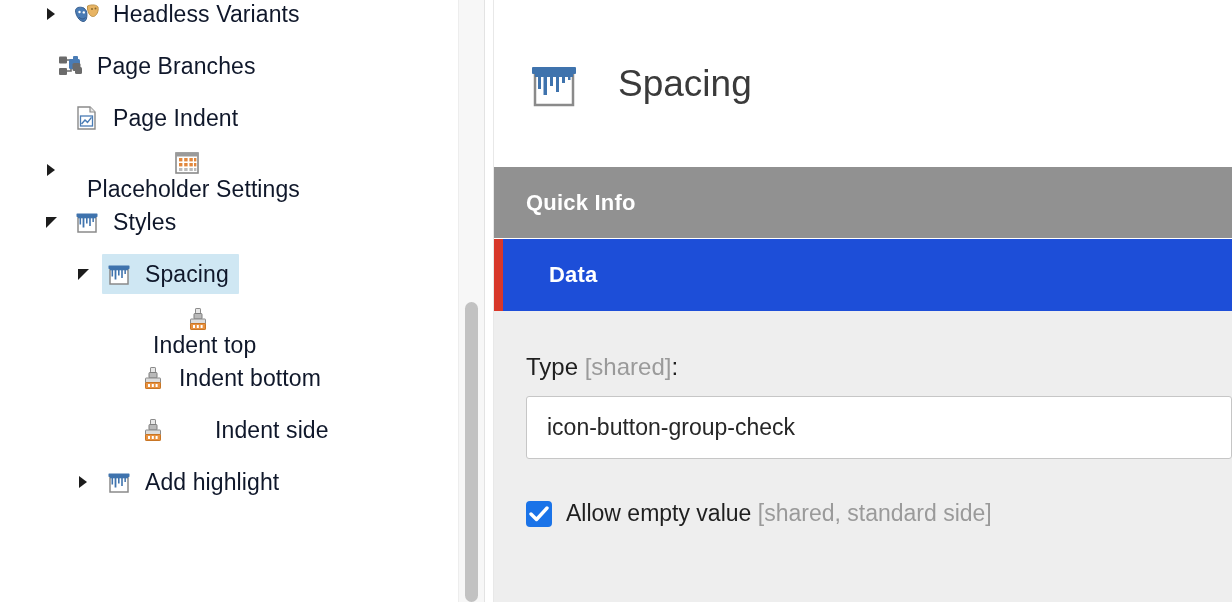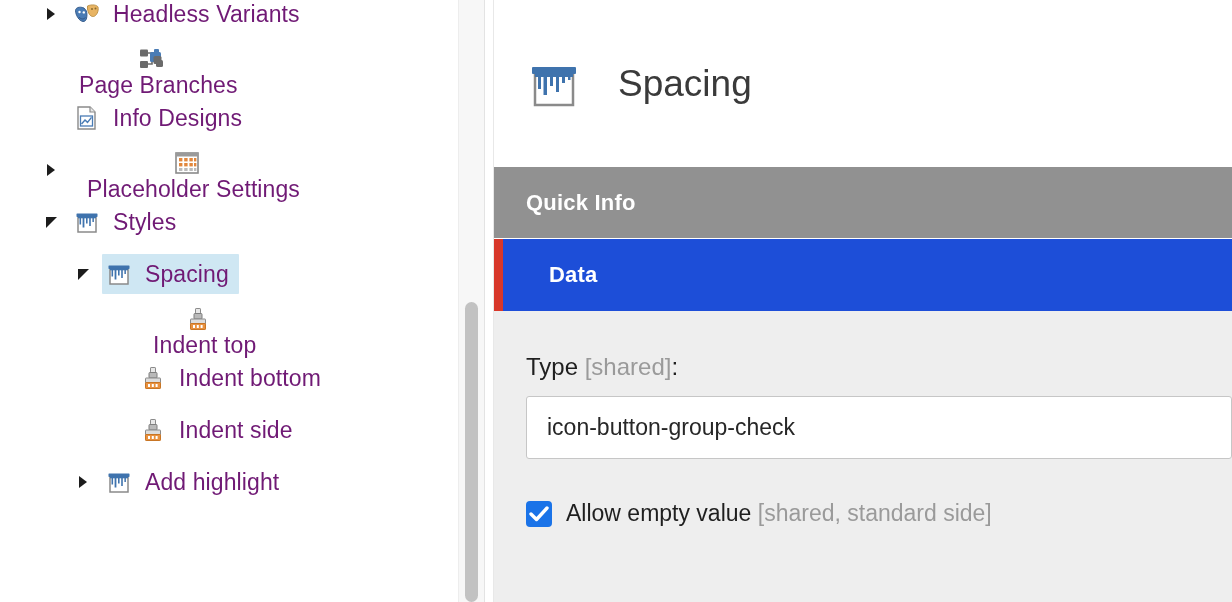--- a/index.html
+++ b/index.html
@@ -75,21 +75,21 @@
     background: #cfe7f3;
   }
   .tree-icon {
     width: 26px;
     height: 26px;
     flex: 0 0 26px;
     display: block;
   }
   .tree-label {
     font-size: 23px;
-    color: #701a75;
+    color: #0f172a;
     margin-left: 13px;
     letter-spacing: 0.1px;
   }
 
   
   .scrollbar {
     position: absolute;
     left: 458px;
     top: 0;
     width: 26px;
@@ -257,21 +257,21 @@
               <circle cx="9.8" cy="11.4" r="1.2" fill="#ffffff"></circle>
               <path d="M5 16 C7 18.5 10 18.5 11.3 16.5" fill="none" stroke="#2f5584" stroke-width="1"></path>
             </svg>
             <span class="tree-label">Headless Variants</span>
           </span>
         </div>
         <div class="tree-row">
           <span style="position:absolute;left:42px;top:0;">
             <span class="twisty"></span>
           </span>
-          <span class="row-body" style="position:absolute;left:62px;top:6px;flex-direction:column;">
+          <span class="row-body" style="position:absolute;left:54px;top:6px;">
             <svg class="tree-icon" width="26" height="26" viewBox="0 0 26 26">
               <rect x="1" y="3.5" width="8" height="7" rx="1" fill="#6b6b6b"></rect>
               <rect x="1" y="15" width="8" height="7" rx="1" fill="#6b6b6b"></rect>
               <path d="M9 7 h4 v11 h-4" fill="none" stroke="#6b6b6b" stroke-width="1.6"></path>
               <rect x="11" y="6" width="11" height="10" rx="1.5" fill="#4a7cb5"></rect>
               <rect x="15" y="3" width="5" height="4" rx="1" fill="#4a7cb5"></rect>
               <rect x="17" y="14" width="7" height="7" rx="1.5" fill="#6b6b6b"></rect>
               <rect x="14.5" y="10" width="8" height="8" rx="1.5" fill="#6b6b6b"></rect>
             </svg>
             <span class="tree-label">Page Branches</span>
@@ -281,21 +281,21 @@
           <span style="position:absolute;left:42px;top:0;">
             <span class="twisty"></span>
           </span>
           <span class="row-body" style="position:absolute;left:70px;top:6px;">
             <svg class="tree-icon" width="26" height="26" viewBox="0 0 26 26">
               <path d="M4 2 h12 l5 5 v17 H4 Z" fill="#ffffff" stroke="#8a8a8a" stroke-width="1.4"></path>
               <path d="M16 2 v5 h5" fill="#e8e8e8" stroke="#8a8a8a" stroke-width="1.2"></path>
               <rect x="6.5" y="11" width="12" height="10" fill="none" stroke="#4a7cb5" stroke-width="1.3"></rect>
               <path d="M7.5 19 l3.5 -4 l2.5 2.4 l4 -5" fill="none" stroke="#4a7cb5" stroke-width="1.5"></path>
             </svg>
-            <span class="tree-label">Info Designs</span>
+            <span class="tree-label">Page Indent</span>
           </span>
         </div>
         <div class="tree-row">
           <span style="position:absolute;left:42px;top:0;">
             <span class="twisty">
               <span class="arrow-collapsed"></span>
             </span>
           </span>
           <span class="row-body" style="position:absolute;left:70px;top:6px;flex-direction:column;">
             <svg class="tree-icon" width="26" height="26" viewBox="0 0 26 26">
@@ -388,21 +388,21 @@
                 <rect x="15.6" y="19" width="2" height="3"></rect>
               </g>
             </svg>
             <span class="tree-label">Indent bottom</span>
           </span>
         </div>
         <div class="tree-row">
           <span style="position:absolute;left:108px;top:0;">
             <span class="twisty"></span>
           </span>
-          <span class="row-body" style="position:absolute;left:136px;top:6px;">
+          <span class="row-body" style="position:absolute;left:136px;top:6px;gap:36px;">
             <svg class="tree-icon" width="26" height="26" viewBox="0 0 26 26">
               <rect x="10.5" y="2.5" width="5" height="5" rx="0.6" fill="#e8e8e8" stroke="#8a8a8a" stroke-width="1"></rect>
               <rect x="9" y="7.5" width="8" height="5.5" rx="0.8" fill="#b9b9b9" stroke="#7f7f7f" stroke-width="1"></rect>
               <rect x="5.5" y="13" width="15" height="5" rx="0.6" fill="#dcdcdc" stroke="#8a8a8a" stroke-width="1"></rect>
               <rect x="5.5" y="17.5" width="15" height="6" rx="0.6" fill="#e8913f" stroke="#c87524" stroke-width="1"></rect>
               <g fill="#ffffff">
                 <rect x="8" y="19" width="2" height="3"></rect>
                 <rect x="11.8" y="19" width="2" height="3"></rect>
                 <rect x="15.6" y="19" width="2" height="3"></rect>
               </g>

